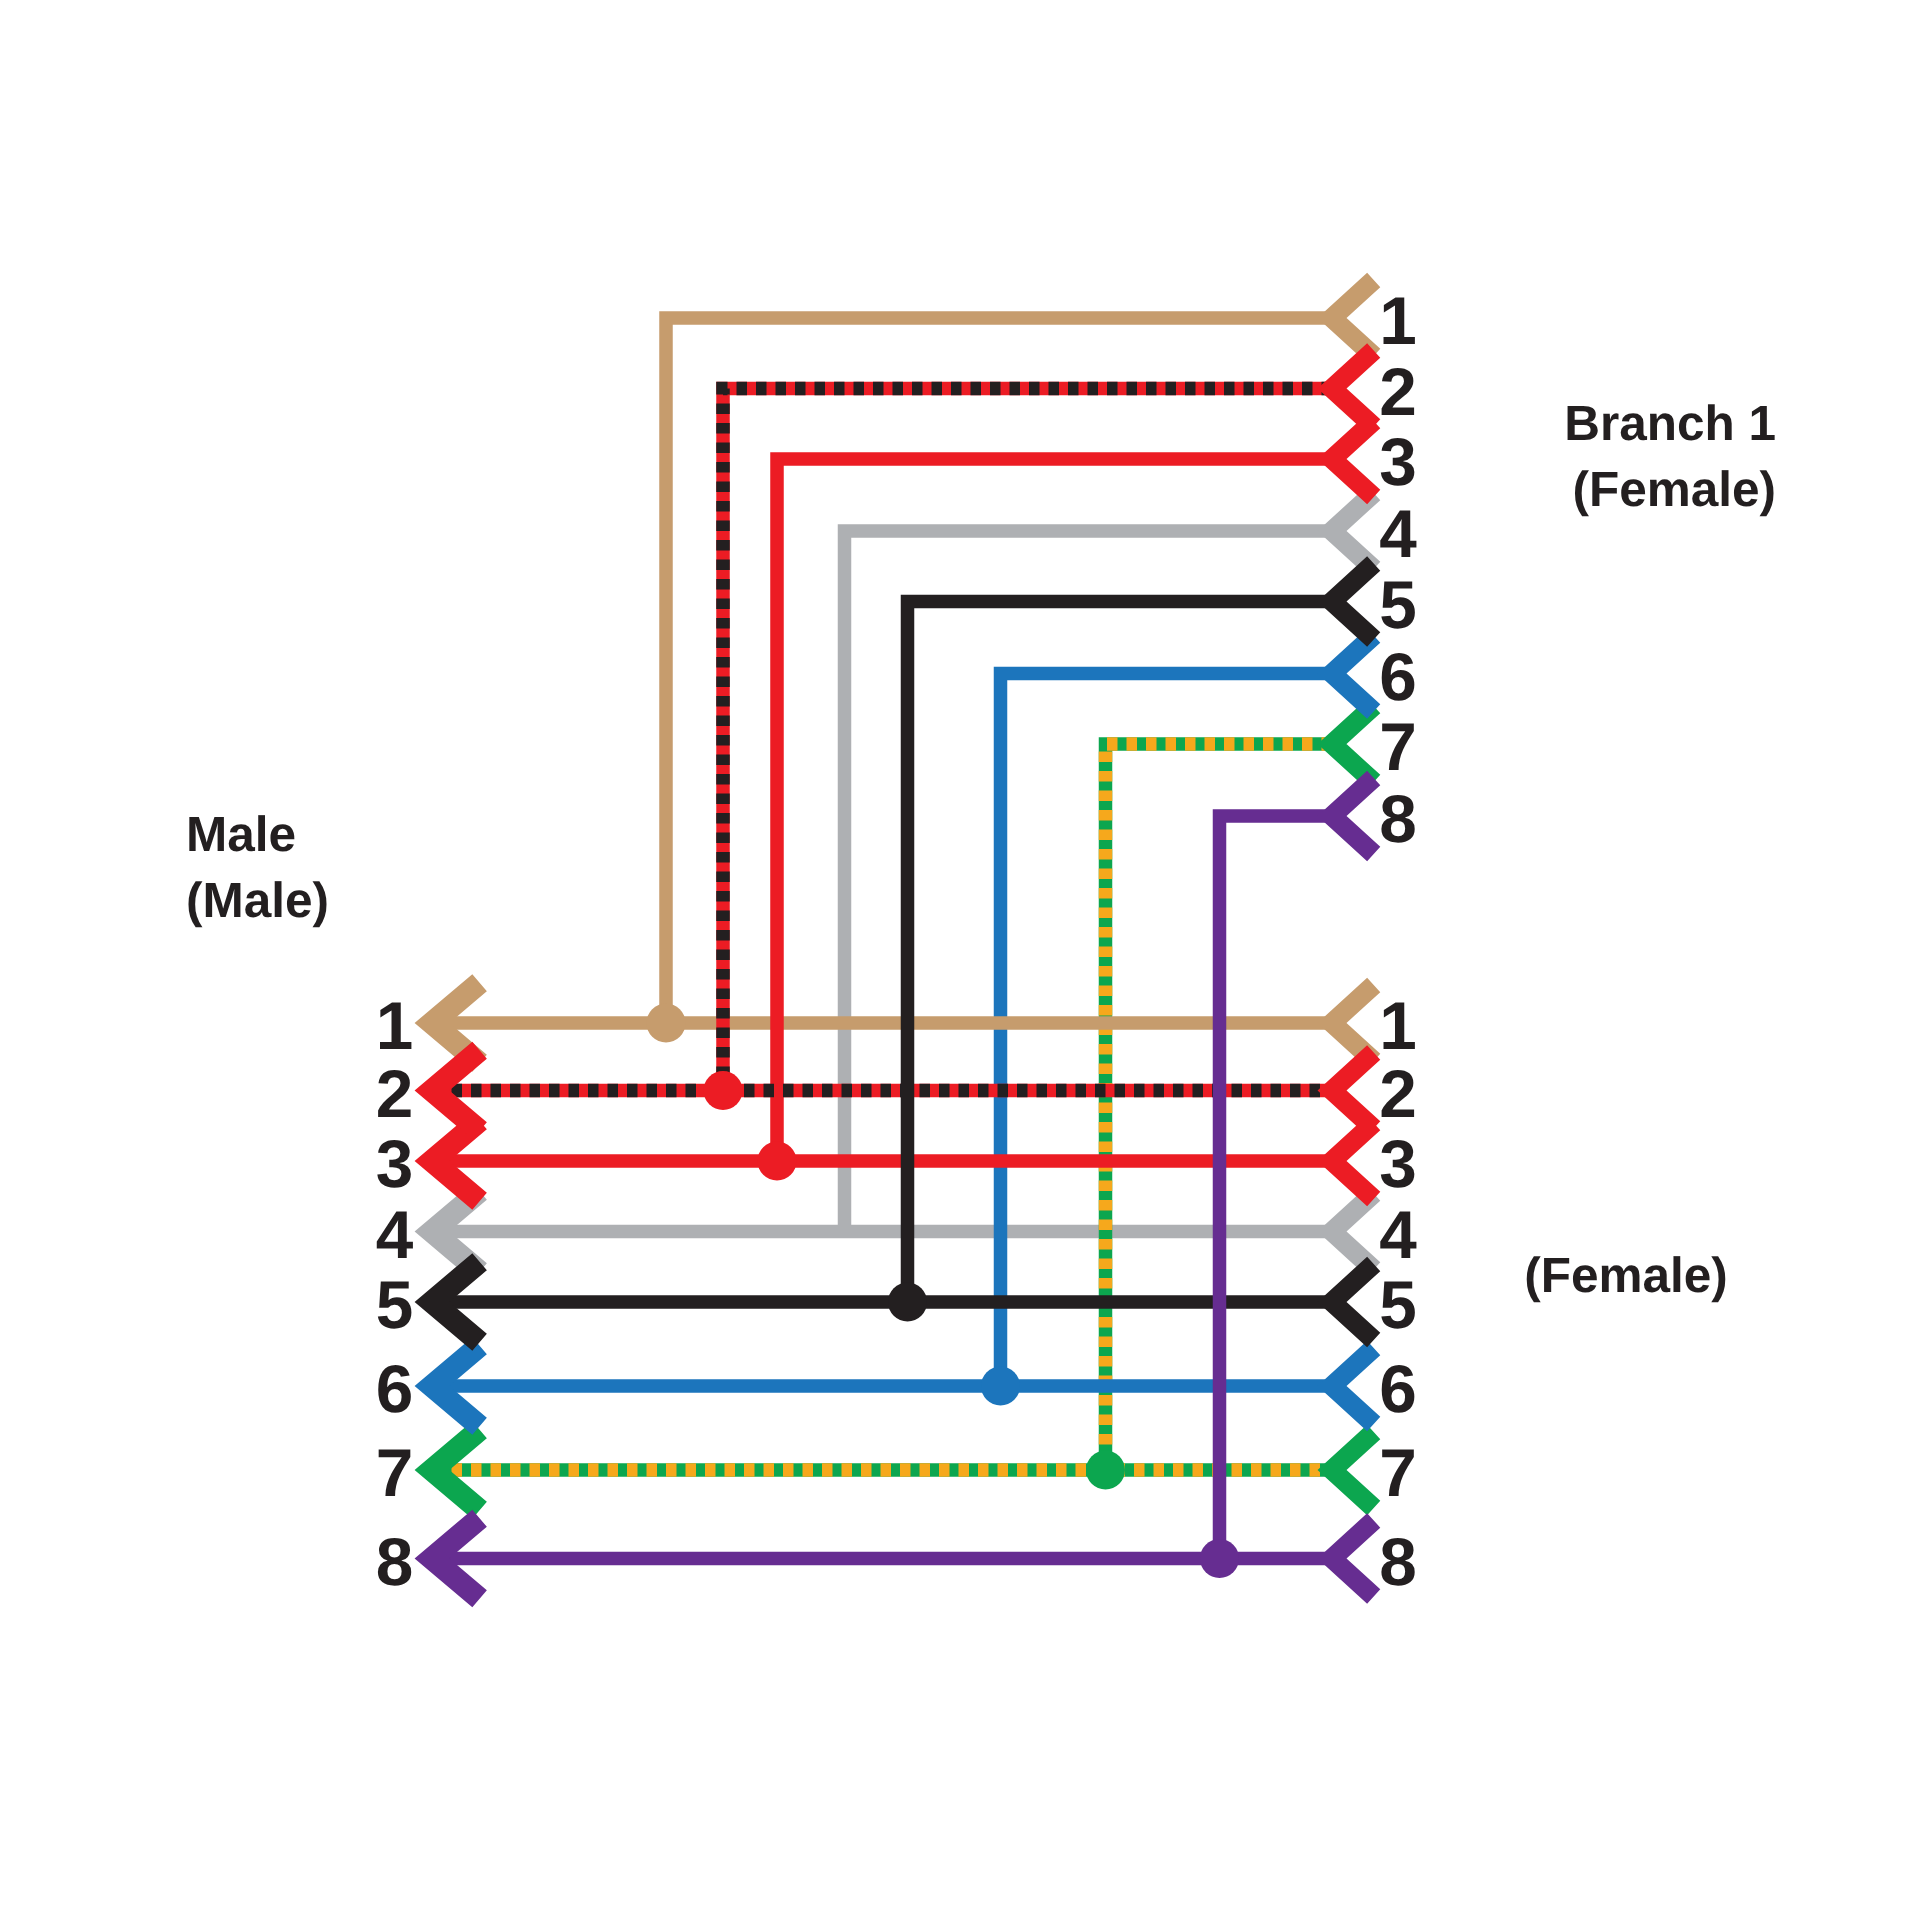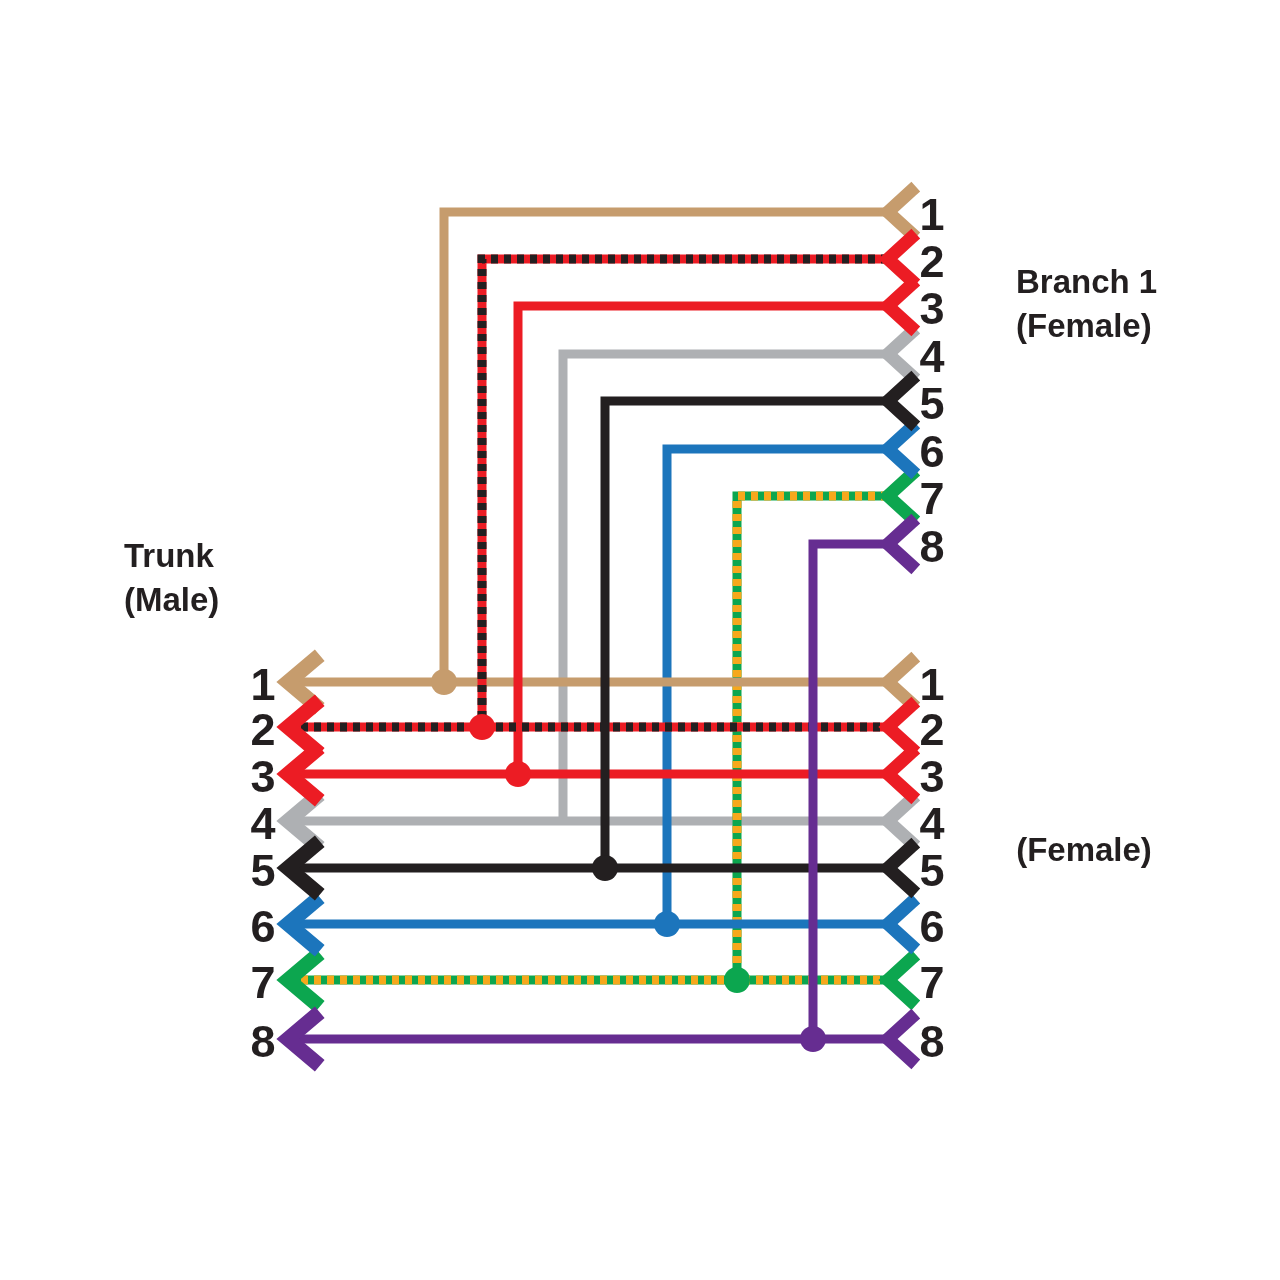--- a/index.html
+++ b/index.html
@@ -22,21 +22,21 @@
   }
   .connector-label {
     position: absolute;
     font-weight: bold;
     font-size: 33px;
     line-height: 44px;
     color: #231F20;
     white-space: nowrap;
   }
   .label-trunk   { left: 124px; top: 534px; text-align: left; }
-  .label-branch1 { left: 1016px; top: 260px; width: 200px; text-align: left; }
+  .label-branch1 { left: 984px; top: 260px; width: 200px; text-align: right; }
   .label-branch2 { left: 984px; top: 828px; width: 200px; text-align: center; }
   .connector-label span { display: block; }
   svg text.pin-num {
     font-family: "Liberation Sans", sans-serif;
     font-weight: bold;
     font-size: 45px;
     fill: #231F20;
   }
 </style>
 </head>
@@ -132,21 +132,21 @@
       <text x="932" y="926" text-anchor="middle" dominant-baseline="central" fill="#231F20" class="pin-num">6</text>
       <text x="263" y="982" text-anchor="middle" dominant-baseline="central" fill="#231F20" class="pin-num">7</text>
       <text x="932" y="498" text-anchor="middle" dominant-baseline="central" fill="#231F20" class="pin-num">7</text>
       <text x="932" y="982" text-anchor="middle" dominant-baseline="central" fill="#231F20" class="pin-num">7</text>
       <text x="263" y="1041" text-anchor="middle" dominant-baseline="central" fill="#231F20" class="pin-num">8</text>
       <text x="932" y="546" text-anchor="middle" dominant-baseline="central" fill="#231F20" class="pin-num">8</text>
       <text x="932" y="1041" text-anchor="middle" dominant-baseline="central" fill="#231F20" class="pin-num">8</text>
     </svg>
 
   <div class="connector-label label-trunk">
-    <span>Trunk</span>
+    <span>Male</span>
     <span>(Male)</span>
   </div>
 
   <div class="connector-label label-branch1">
     <span>Branch 1</span>
     <span>(Female)</span>
   </div>
 
   <div class="connector-label label-branch2">
     <span>(Female)</span>

